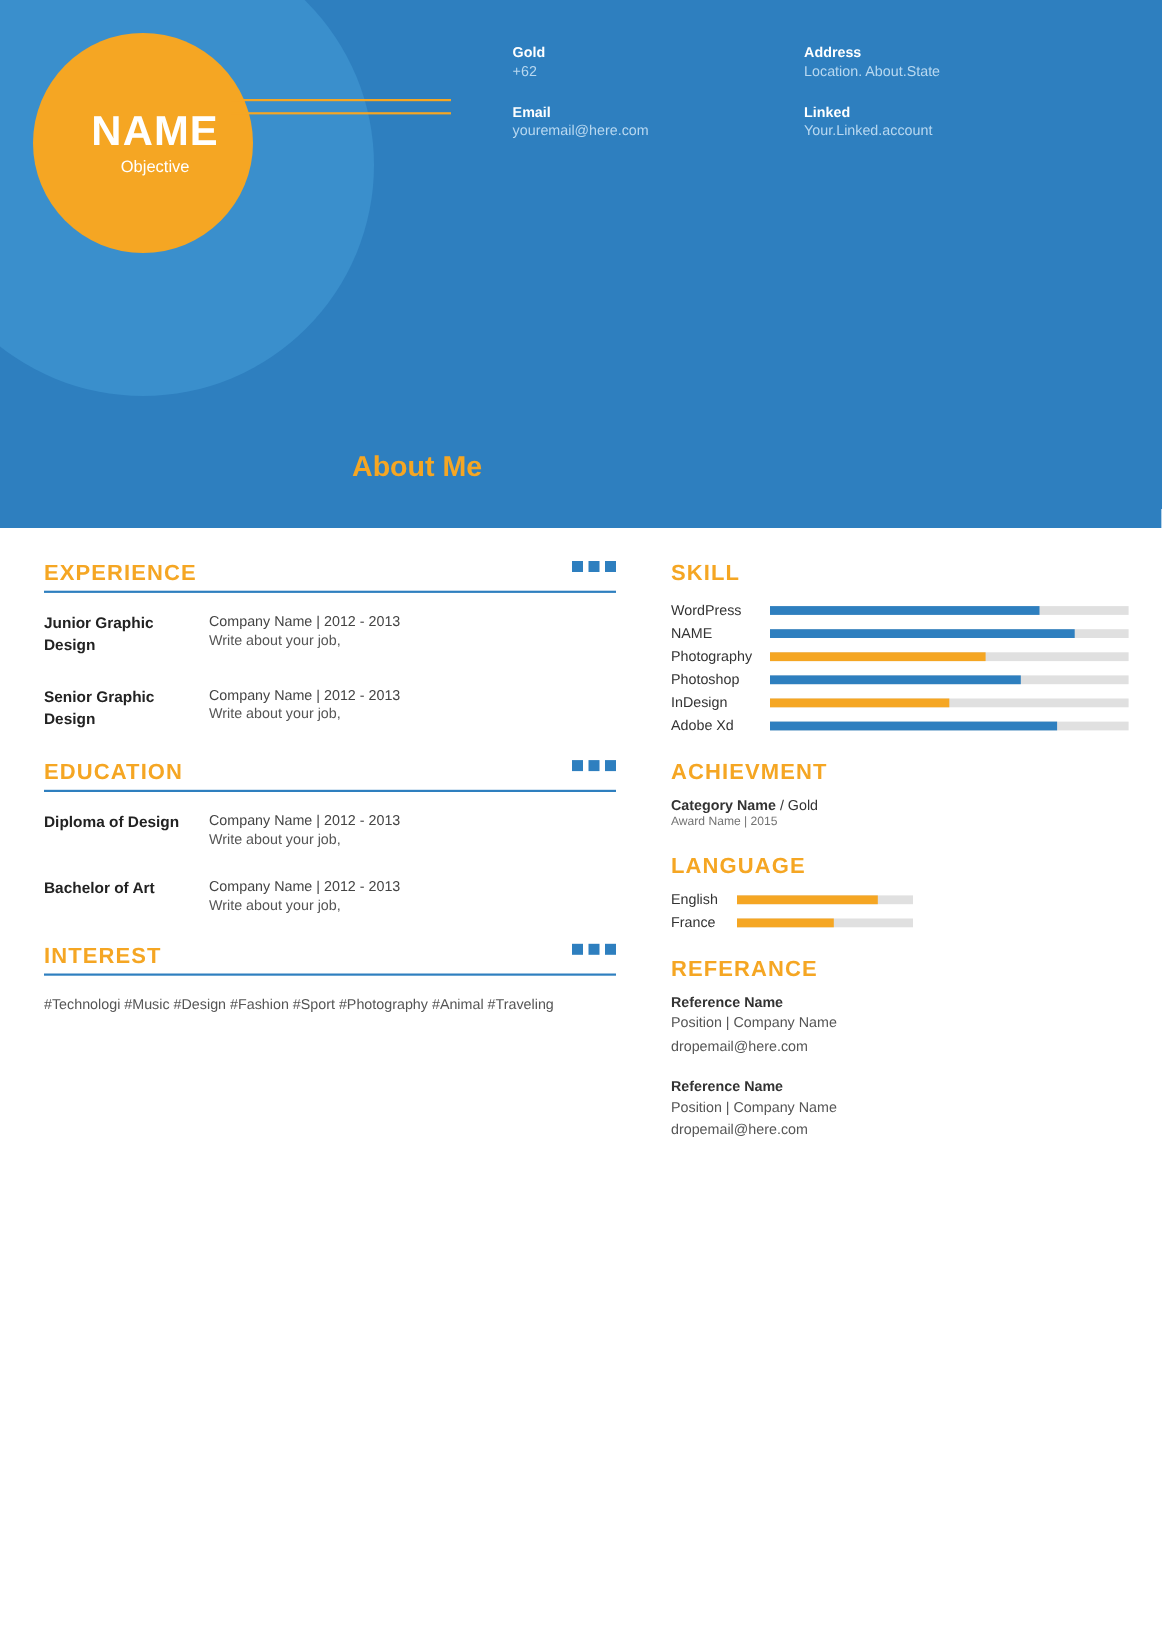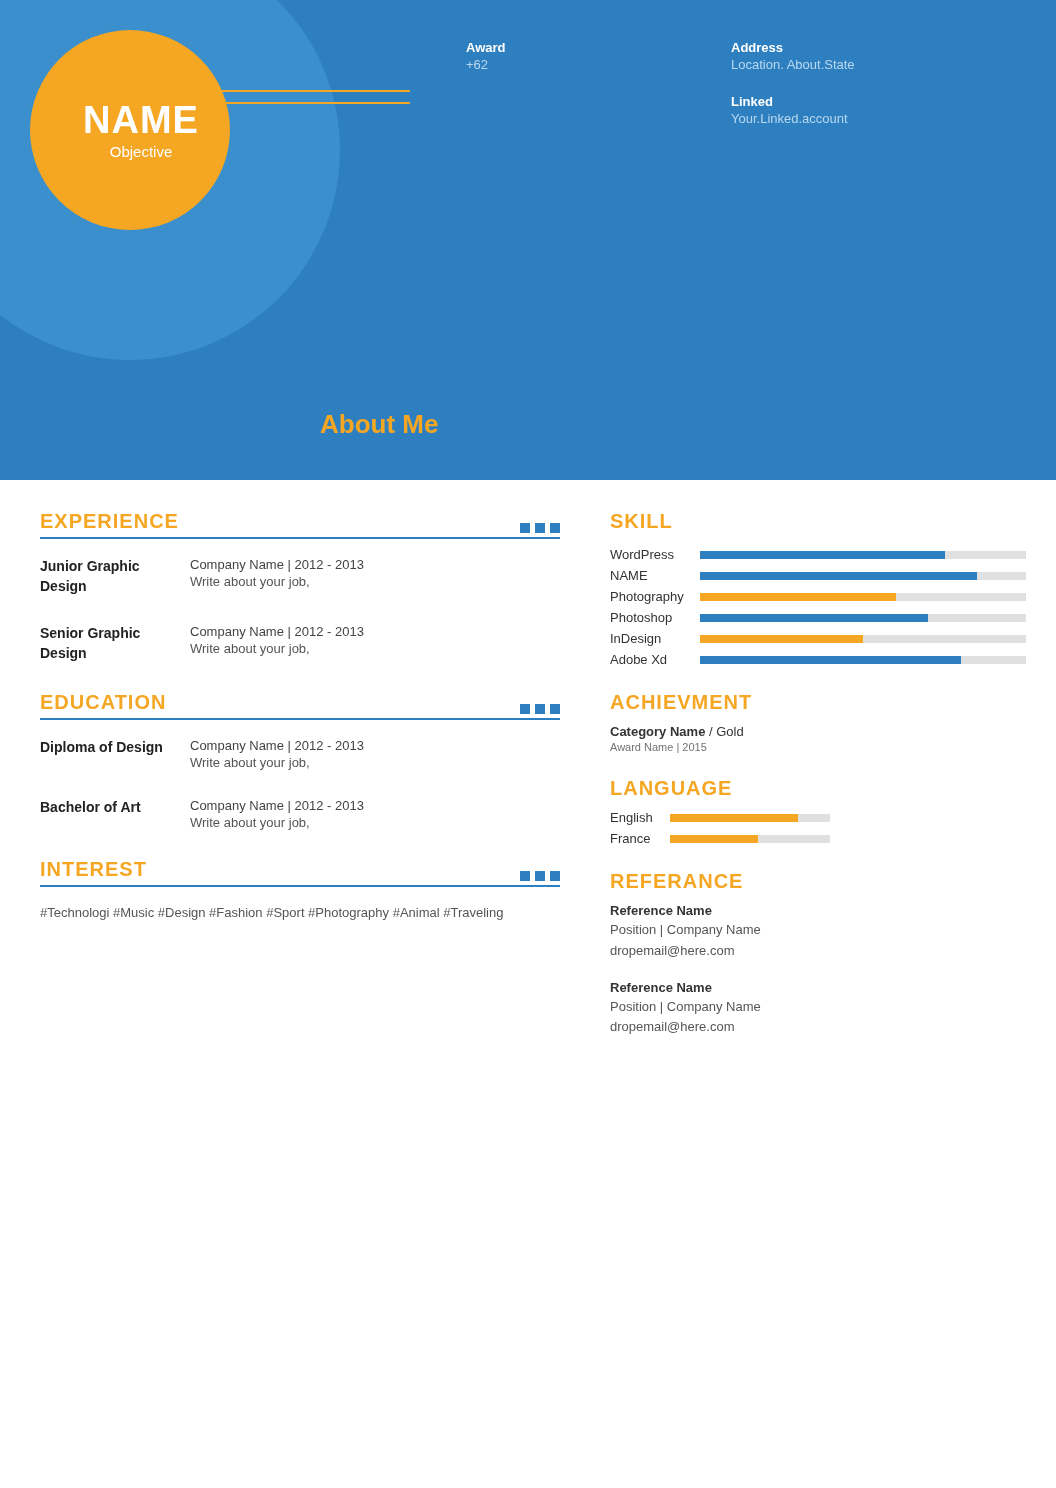--- a/index.html
+++ b/index.html
@@ -137,21 +137,21 @@
     }
 
     .right-col {
       flex: 1;
       padding: 0 30px 0 20px;
     }
 
     
     .section-header {
       display: flex;
-      align-items: flex-end;
+      align-items: flex-start;
       margin-bottom: 18px;
       border-bottom: 2px solid #2e7fbf;
       padding-bottom: 4px;
     }
 
     .section-title {
       font-size: 20px;
       font-weight: 800;
       color: #f5a623;
       letter-spacing: 1px;
@@ -358,22 +358,26 @@
   </div>
 
   <div class="header-lines">
     <div class="header-line"></div>
     <div class="header-line"></div>
   </div>
 
   <div class="header-contact">
     <div class="contact-col">
       <div class="contact-item">
-        <div class="contact-label">Award</div>
+        <div class="contact-label">Gold</div>
         <div class="contact-value">+62</div>
+      </div>
+      <div class="contact-item">
+        <div class="contact-label">Email</div>
+        <div class="contact-value">youremail@here.com</div>
       </div>
     </div>
     <div class="contact-col">
       <div class="contact-item">
         <div class="contact-label">Address</div>
         <div class="contact-value">Location. About.State</div>
       </div>
       <div class="contact-item">
         <div class="contact-label">Linked</div>
         <div class="contact-value">Your.Linked.account</div>

